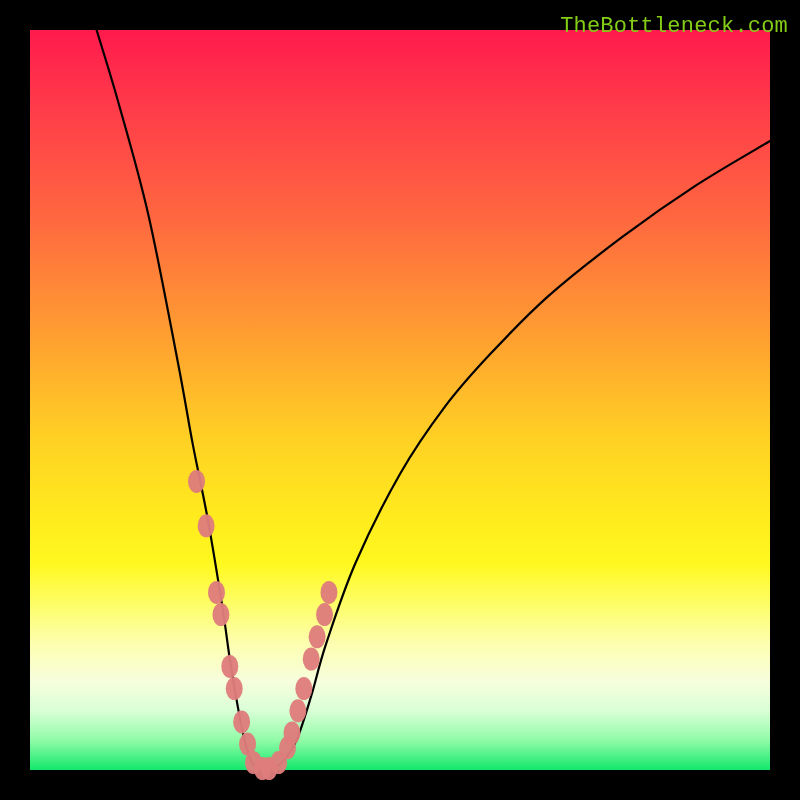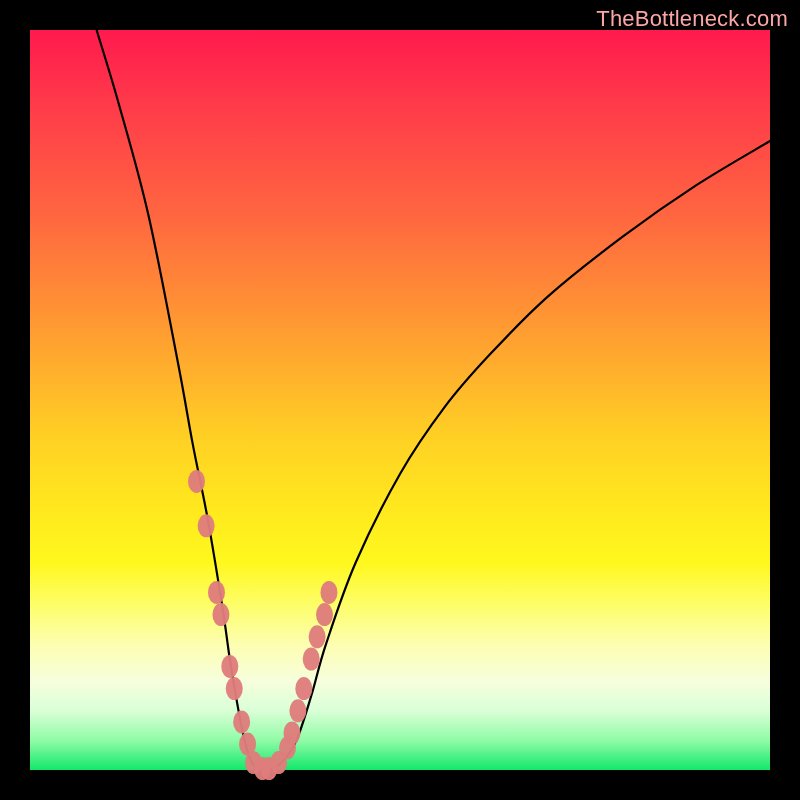--- a/index.html
+++ b/index.html
@@ -35,26 +35,27 @@
       #fdfe6d 78%,
       #fdfeb0 83%,
       #f6fedd 88%,
       #d9ffd6 92%,
       #90fba7 96%,
       #12e86b 100%
     );
   }
   .watermark {
     position: absolute;
-    top: 6px;
+    top: 14px;
     right: 12px;
-    color: #fca5a5;
+    color: #84cc16;
     font-size: 22px;
     letter-spacing: 0.2px;
     user-select: none;
+    font-family: Liberation Mono, monospace;
   }
   svg.overlay {
     position: absolute;
     left: 30px;
     top: 30px;
     width: 740px;
     height: 740px;
     overflow: visible;
   }
 </style>

